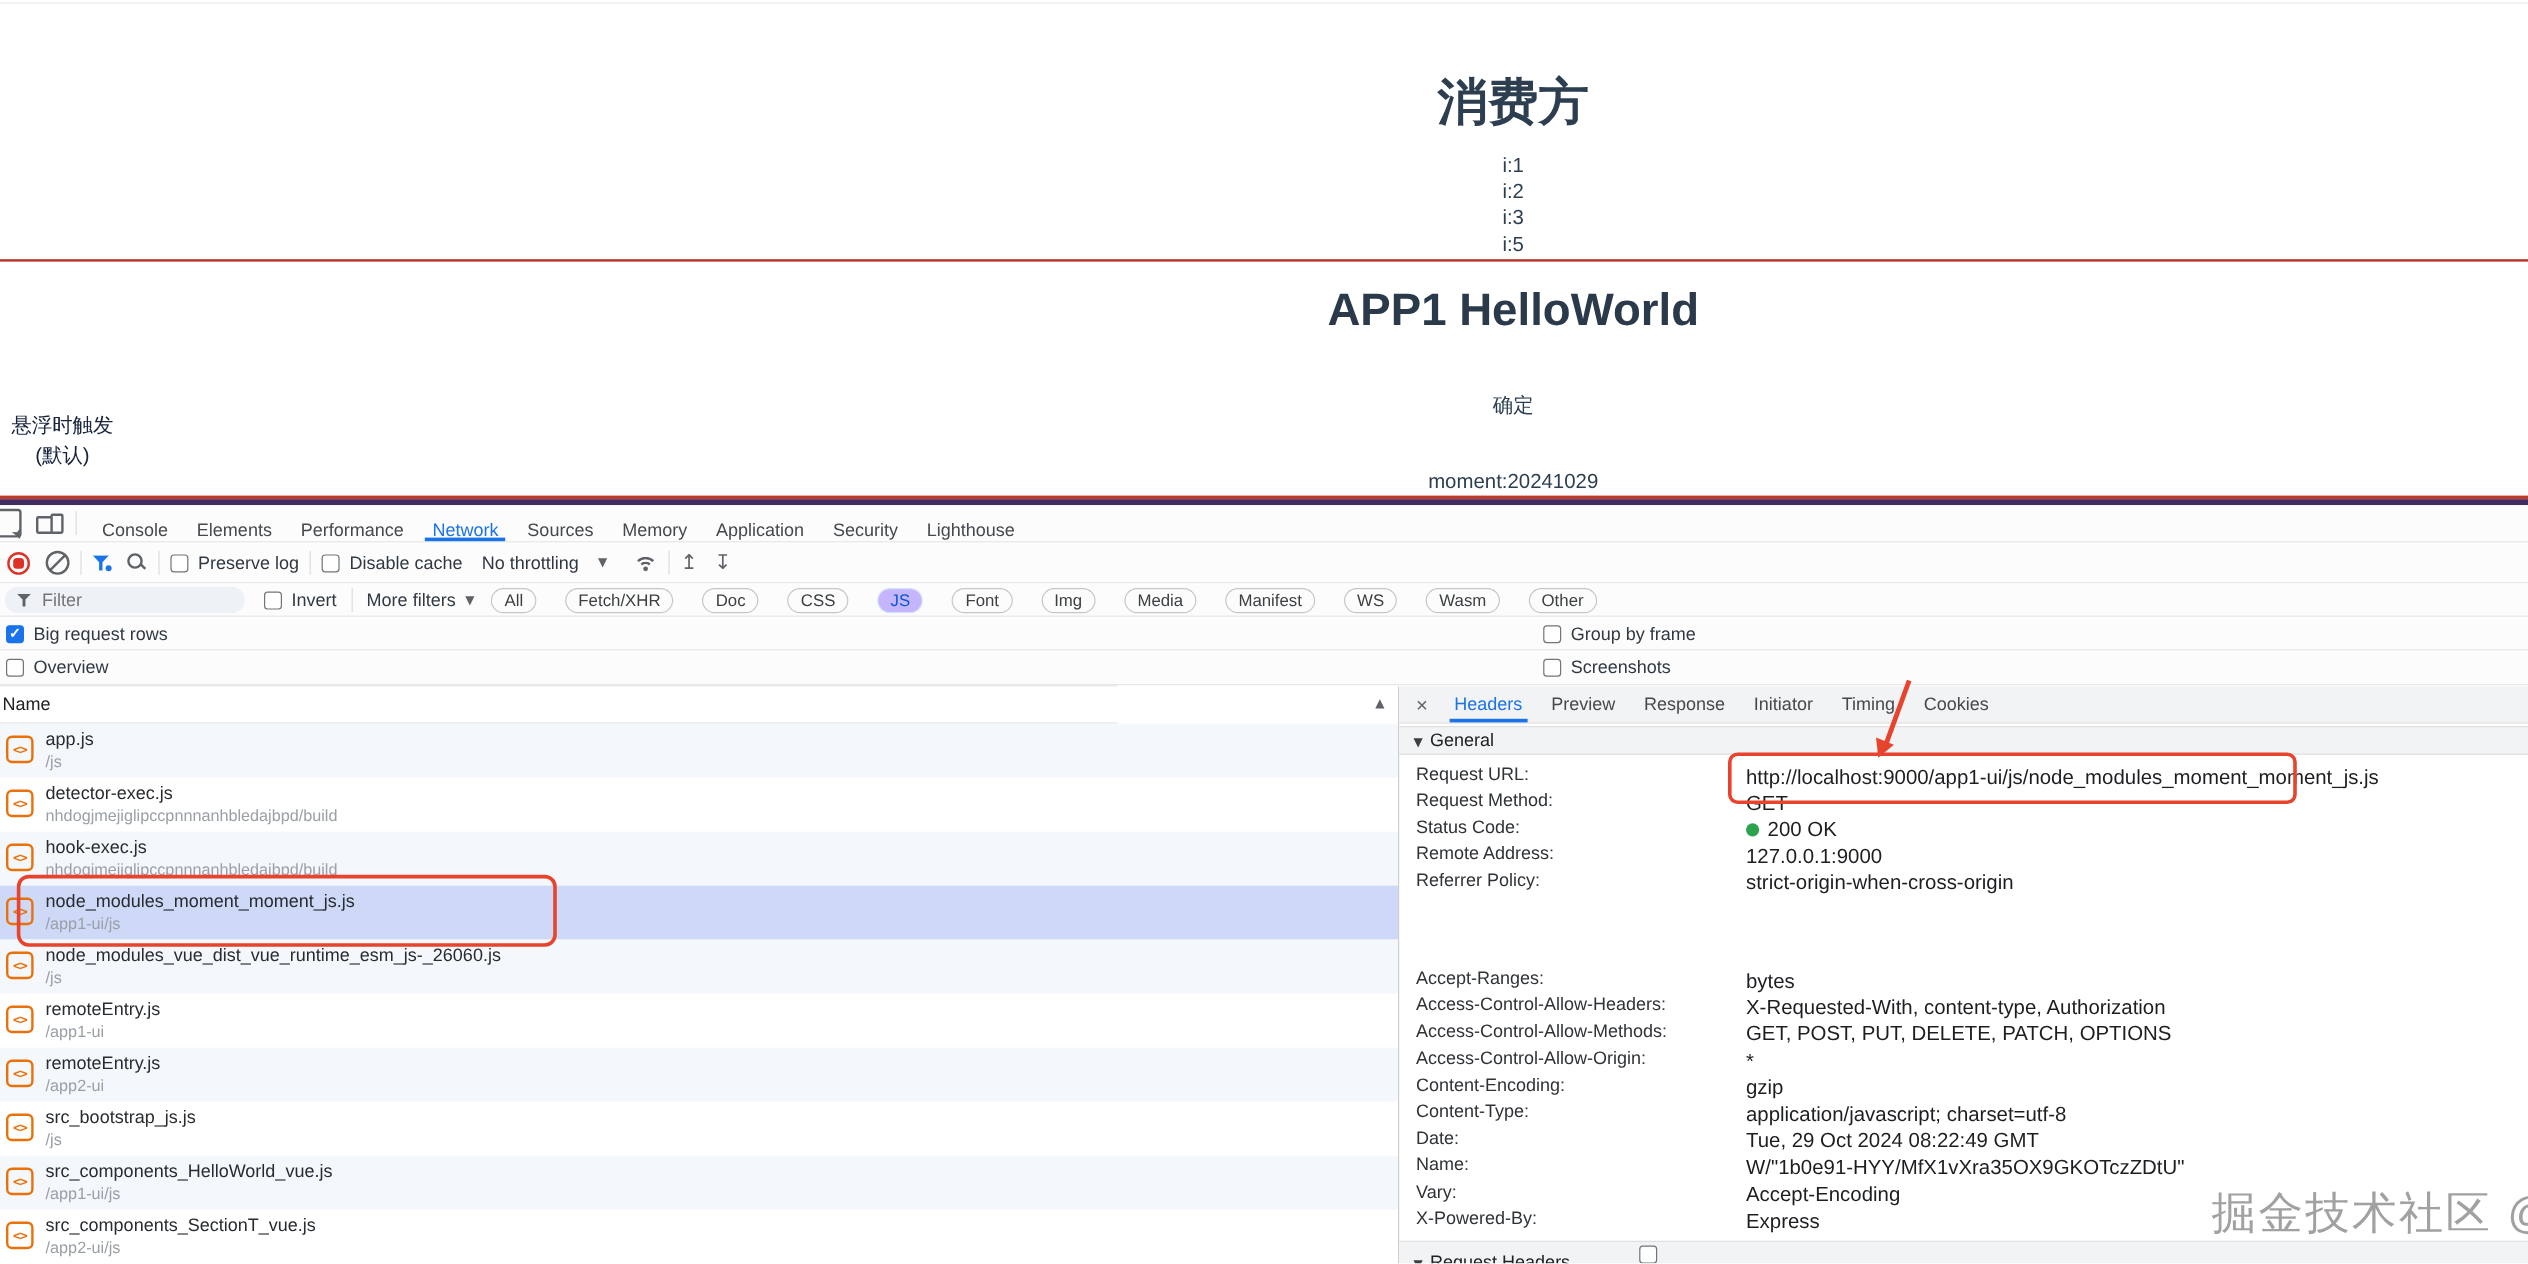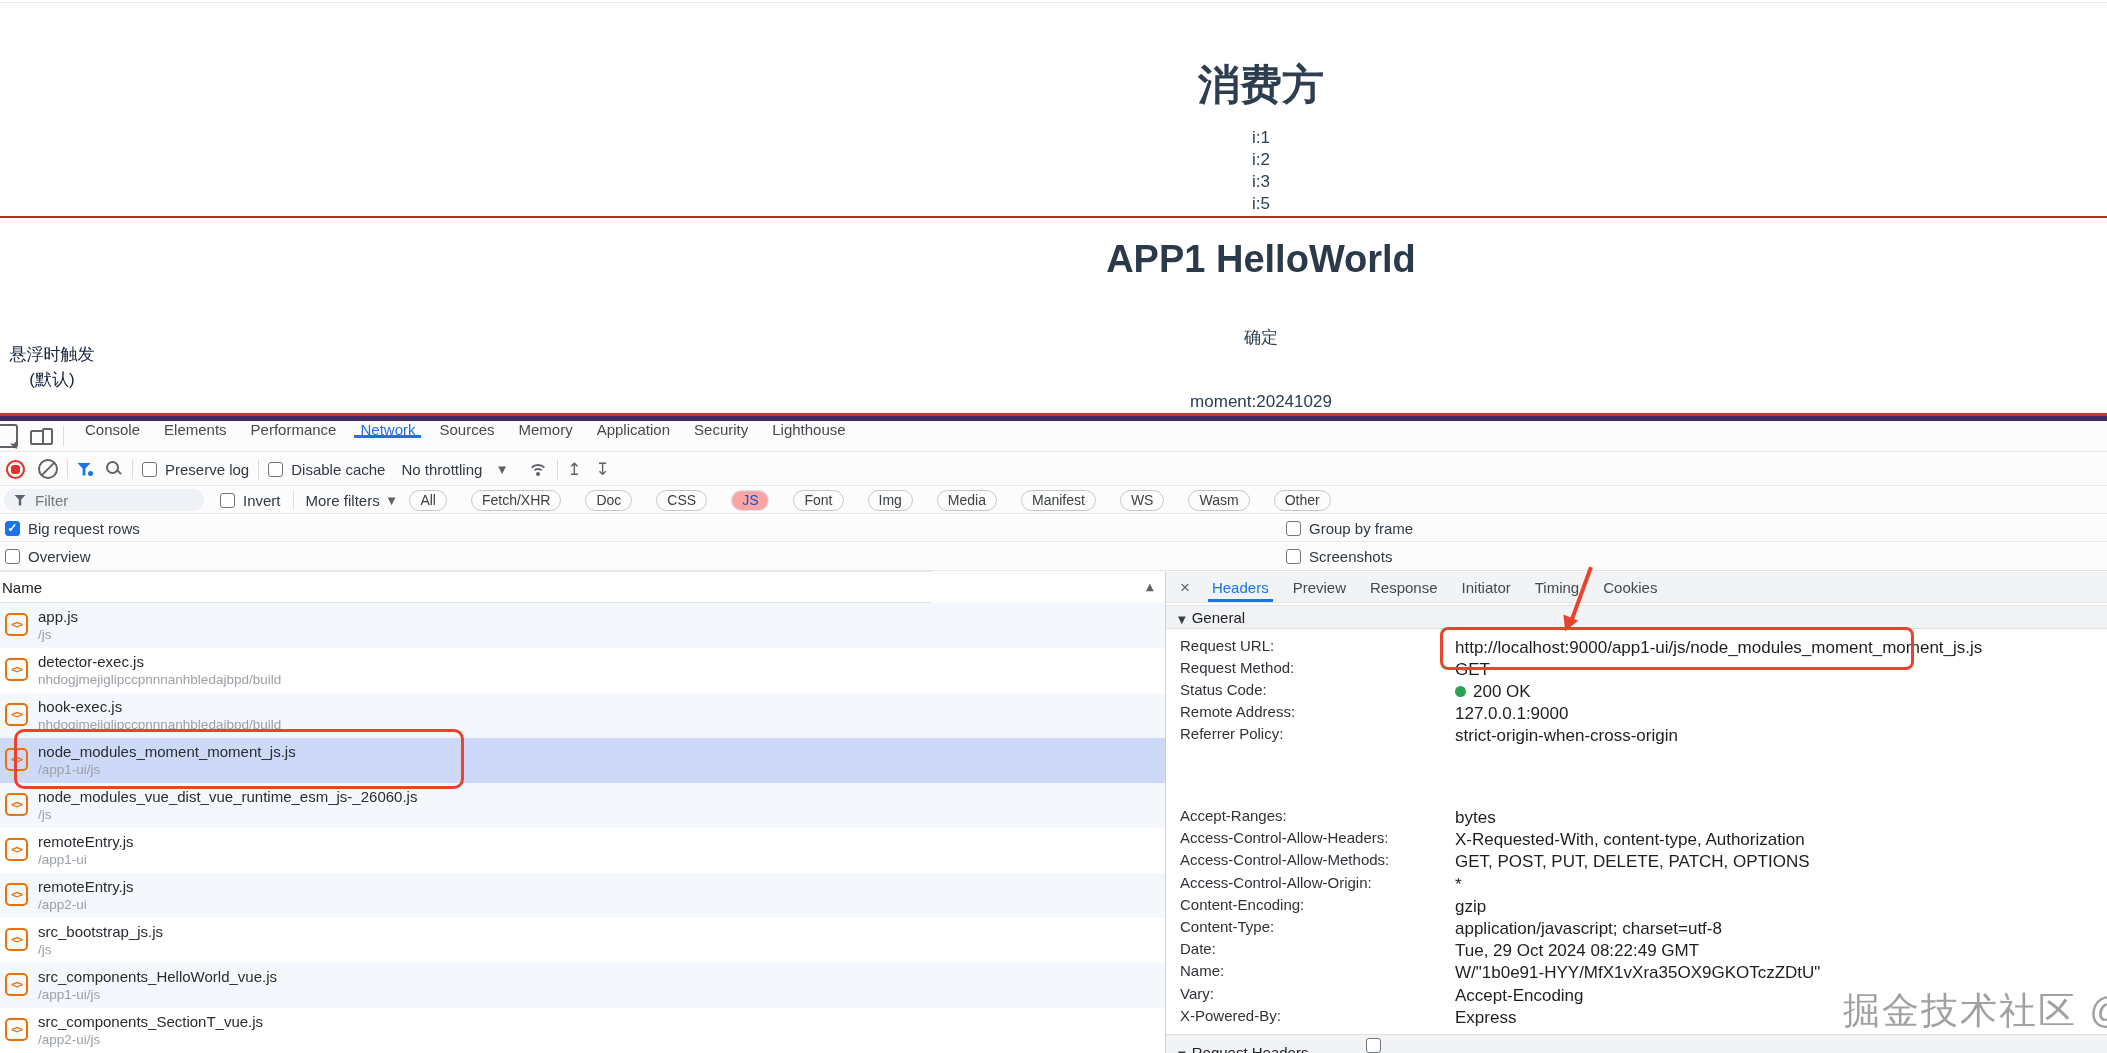--- a/index.html
+++ b/index.html
@@ -22,21 +22,21 @@
   
   .dt-row{left:0;width:100%;background:#fcfcfd;border-bottom:1px solid #e6e6e6;display:flex;align-items:center;box-sizing:border-box;}
   .dt-label{font-size:15px;color:#303942;white-space:nowrap;}
   .vsep{width:1px;height:20px;background:#dcdcdc;margin:0 9px;flex:none;}
   .cb{width:15px;height:15px;border:1.5px solid #70757a;border-radius:3px;background:#fff;box-sizing:border-box;flex:none;position:relative;}
   .cb.checked{background:#1a73e8;border-color:#1a73e8;}
   .cb.checked::after{content:"✓";position:absolute;left:1.5px;top:-1px;color:#fff;font-size:12px;font-weight:bold;}
 
   
   #dt-tabbar{top:421px;height:31px;}
-  #dt-tabs{display:flex;height:100%;align-items:flex-start;}
+  #dt-tabs{display:flex;height:100%;align-items:flex-end;}
   .dt-tab{display:flex;align-items:center;padding:0 12px;font-size:15px;color:#45494d;position:relative;cursor:pointer;}
   .dt-tab.active{color:#1a73e8;}
   .dt-tab.active::after{content:"";position:absolute;left:6px;right:6px;bottom:0;height:3px;background:#1a73e8;}
   #inspect-icon{width:22px;height:20px;border:2px solid #5f6368;border-radius:3px;margin-left:-8px;flex:none;position:relative;}
   #inspect-icon::after{content:"➤";position:absolute;right:-4px;bottom:-6px;font-size:12px;color:#5f6368;transform:rotate(65deg);}
   #device-icon{width:24px;height:20px;margin-left:12px;flex:none;position:relative;}
   #device-icon::before{content:"";position:absolute;left:0;top:4px;width:15px;height:11px;border:2px solid #5f6368;border-radius:2px;}
   #device-icon::after{content:"";position:absolute;right:1px;top:2px;width:7px;height:13px;border:2px solid #5f6368;border-radius:2px;background:#fcfcfd;}
 
   
@@ -58,21 +58,21 @@
   #wifi-icon em{position:absolute;left:8px;top:11px;width:4px;height:4px;background:#5f6368;border-radius:50%;}
   .tray-arrow{font-family:"DejaVu Sans",sans-serif;font-size:17px;color:#5f6368;line-height:16px;flex:none;}
 
   
   #filter-row{top:487px;height:27px;padding-left:4px;}
   #filter-box{display:flex;align-items:center;gap:7px;width:200px;height:22px;border-radius:12px;background:#eef1f5;padding:0 10px;box-sizing:border-box;flex:none;}
   #filter-box .funnel-o{width:12px;height:11px;background:#5f6368;clip-path:polygon(0 0,100% 0,60% 46%,60% 100%,40% 100%,40% 46%);flex:none;}
   #filter-input{border:none;background:transparent;outline:none;font-size:15px;color:#5f6368;width:140px;font-family:"Liberation Sans",sans-serif;}
   #pills{display:flex;gap:24px;margin-left:14px;}
   .pill{padding:1px 10px 2px;border:1px solid #c4c7c5;border-radius:12px;font-size:14px;color:#3c4043;white-space:nowrap;cursor:pointer;}
-  .pill.active{background:#fca5a5;border-color:#d3e3fd;color:#0b57d0;}
+  .pill.active{background:#c4b5fd;border-color:#d3e3fd;color:#0b57d0;}
 
   
   #opt-row-a{top:515px;height:27px;}
   #opt-row-b{top:543px;height:28px;}
   .opt-left{display:flex;align-items:center;gap:8px;margin-left:5px;}
   .opt-right{position:absolute;left:1286px;display:flex;align-items:center;gap:8px;}
 
   
   #name-header{top:571px;height:32px;width:931px;background:#fff;border-bottom:1px solid #dfe1e5;border-top:1px solid #e6e6e6;position:absolute;box-sizing:border-box;}
   #name-header .dt-label{position:absolute;left:2px;top:7px;font-size:15px;color:#202124;}

